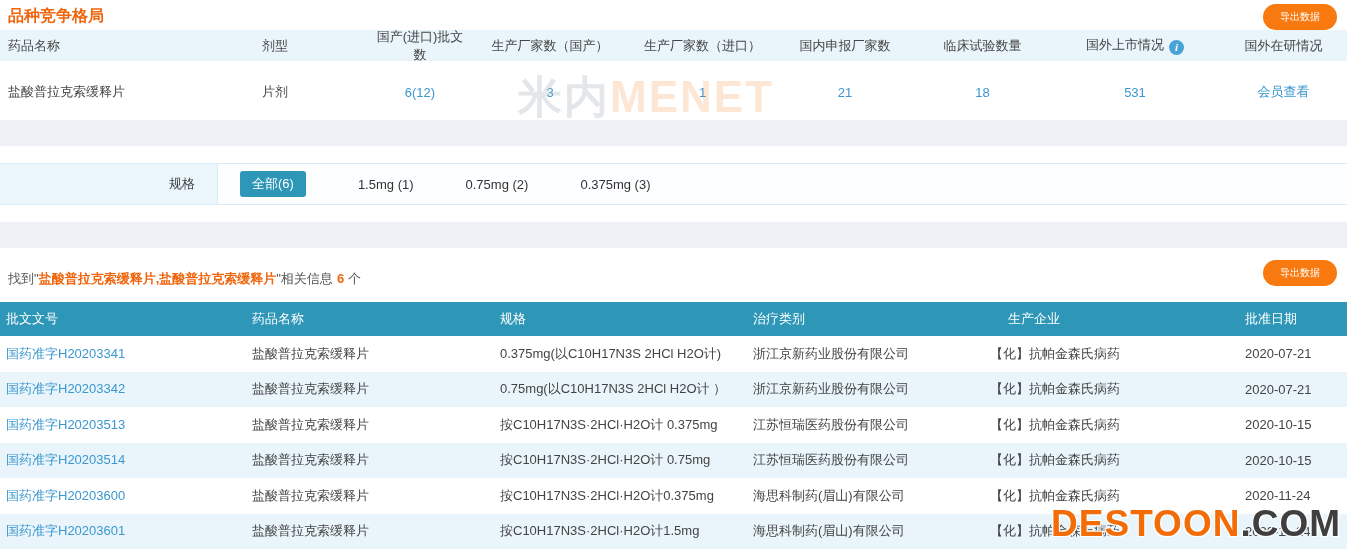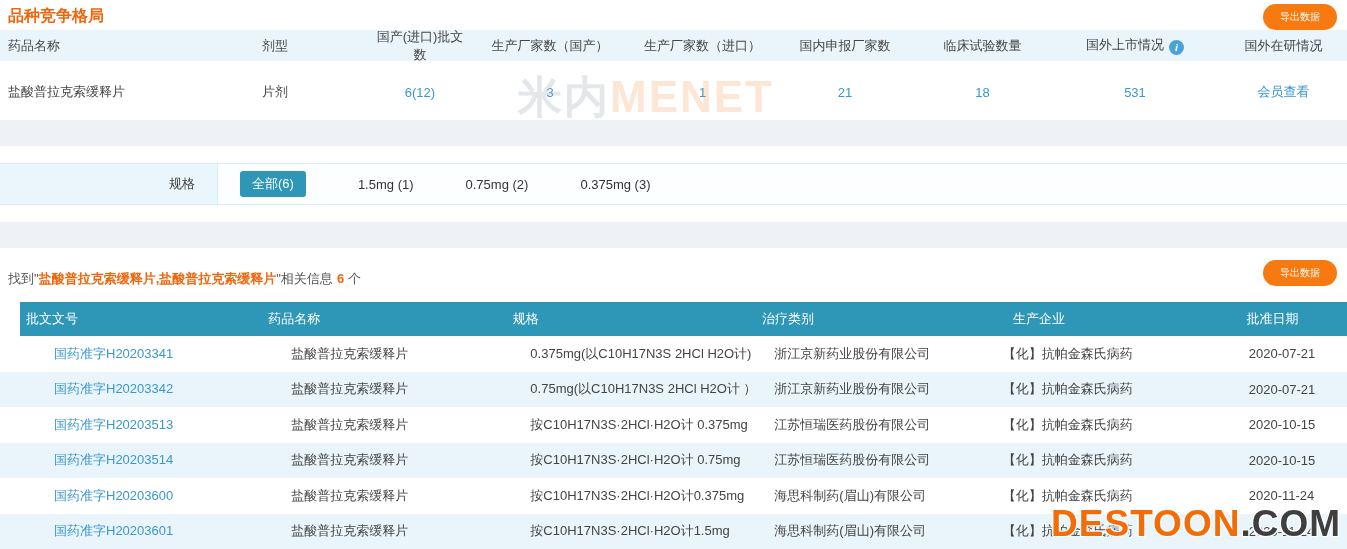--- a/index.html
+++ b/index.html
@@ -75,22 +75,22 @@
   .chip.selected {
     background:#2e96b7; color:#fff; padding:4px 12px; border-radius:3px;
   }
 
   
   .found-line { position:absolute; top:270px; left:8px; color:#555; }
   .found-line .hl { color:#f0660e; font-weight:bold; }
   .found-line .cnt { color:#f0660e; font-weight:bold; margin:0 4px; }
 
   .t2 { position:absolute; top:302px; left:0; width:1347px; }
-  .t2-header { display:flex; height:34px; background:#2e96b7; color:#fff; align-items:center;margin-left:20px; }
-  .t2-row { display:flex; height:35.5px; align-items:center; background:#fff;padding-left:48px; }
+  .t2-header { display:flex; height:34px; background:#2e96b7; color:#fff; align-items:center; }
+  .t2-row { display:flex; height:35.5px; align-items:center; background:#fff; }
   .t2-row.alt { background:#e9f5fb; }
   .t2c { padding-left:6px; overflow:hidden; white-space:nowrap; }
   .t2c.c0 { width:246px; }
   .t2c.c1 { width:248px; }
   .t2c.c2 { width:253px; }
   .t2c.c3 { width:237px; }
   .t2c.c4 { width:255px; }
   .t2c.c5 { width:108px; }
 
   

